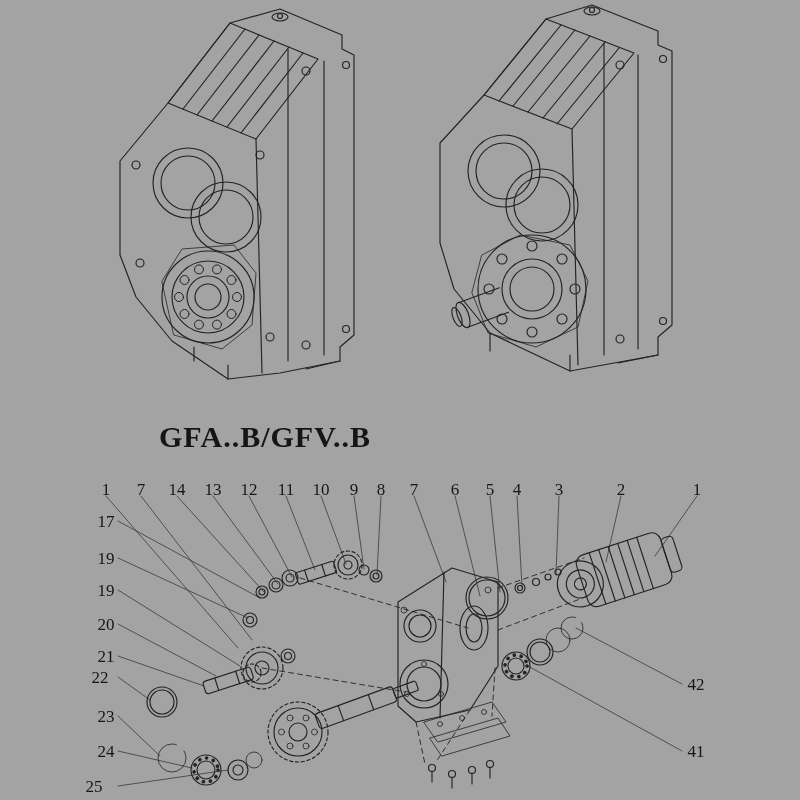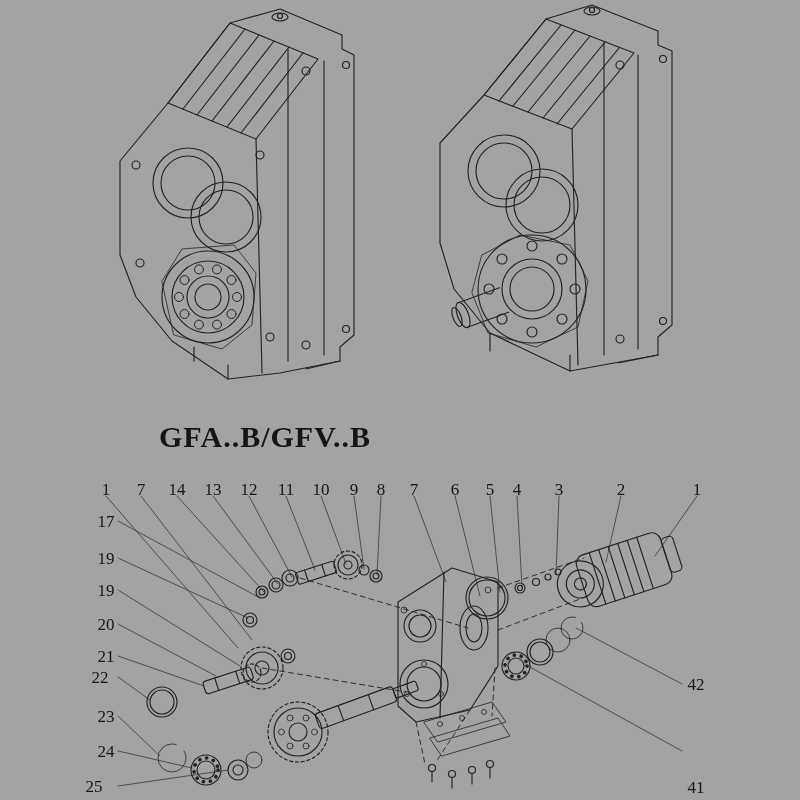--- a/index.html
+++ b/index.html
@@ -312,15 +312,15 @@
   <span class="callout" style="left:106px;top:558px;">19</span>
   <span class="callout" style="left:106px;top:590px;">19</span>
   <span class="callout" style="left:106px;top:624px;">20</span>
   <span class="callout" style="left:106px;top:656px;">21</span>
   <span class="callout" style="left:100px;top:677px;">22</span>
   <span class="callout" style="left:106px;top:716px;text-align:right;">23</span>
   <span class="callout" style="left:106px;top:751px;">24</span>
   <span class="callout" style="left:94px;top:786px;">25</span>
 
   <span class="callout" style="left:696px;top:684px;">42</span>
-  <span class="callout" style="left:696px;top:751px;margin-top:36px;">41</span>
+  <span class="callout" style="left:696px;top:751px;">41</span>
 
 </div>
 
 </body></html>

